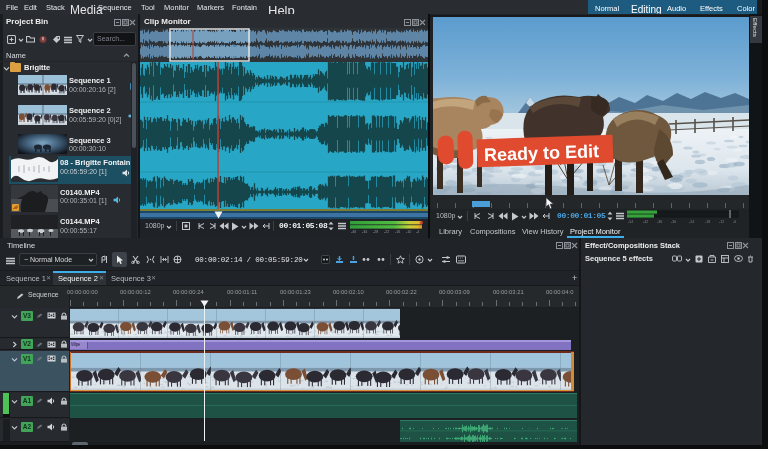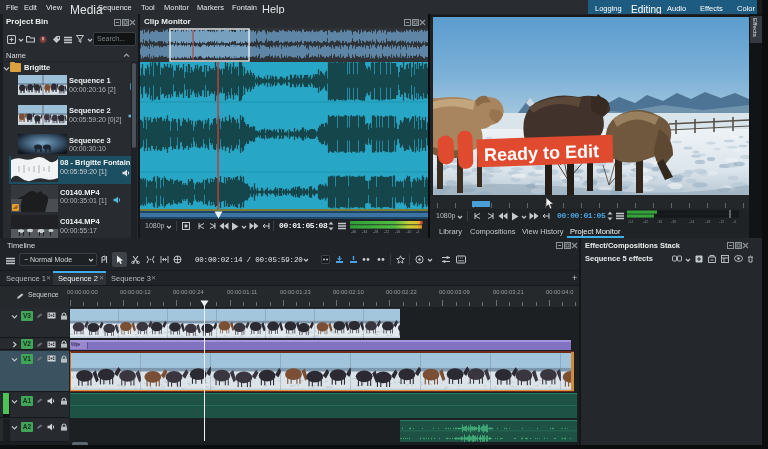--- a/index.html
+++ b/index.html
@@ -6,29 +6,29 @@
 .abs { position:absolute; }
 .t { position:absolute; white-space:nowrap; }
 </style></head><body>
 
 <div class="abs" style="left:0;top:0;width:768px;height:14px;background:#292d31"></div>
 <div class="abs" style="left:588px;top:0;width:169px;height:15px;background:#1d5c80"></div>
 <div class="abs" style="left:757px;top:0;width:11px;height:15px;background:#1a1c1e"></div>
 
 <div class="t" style="left:6px;top:3px;font-size:7.5px;color:#e4e6e8">File</div>
 <div class="t" style="left:24px;top:3px;font-size:7.5px;color:#e4e6e8">Edit</div>
-<div class="t" style="left:46px;top:3px;font-size:7.5px;color:#e4e6e8">View</div>
+<div class="t" style="left:46px;top:3px;font-size:7.5px;color:#e4e6e8">Stack</div>
 <div class="t" style="left:70px;top:3px;font-size:12px;color:#e4e6e8">Media</div>
 <div class="t" style="left:98px;top:3px;font-size:7.5px;color:#e4e6e8">Sequence</div>
 <div class="t" style="left:141px;top:3px;font-size:7.5px;color:#e4e6e8">Tool</div>
 <div class="t" style="left:164px;top:3px;font-size:7.5px;color:#e4e6e8">Monitor</div>
 <div class="t" style="left:197px;top:3px;font-size:7.5px;color:#e4e6e8">Markers</div>
 <div class="t" style="left:232px;top:3px;font-size:7.5px;color:#e4e6e8">Fontain</div>
-<div class="t" style="left:262px;top:3px;font-size:11px;color:#e4e6e8">Help</div>
-<div class="t" style="left:595px;top:3.5px;font-size:7.5px;color:#fff">Logging</div>
+<div class="t" style="left:268px;top:3px;font-size:13px;color:#e4e6e8">Help</div>
+<div class="t" style="left:595px;top:3.5px;font-size:7.5px;color:#fff">Normal</div>
 <div class="t" style="left:631px;top:3.5px;font-size:10px;color:#fff">Editing</div>
 <div class="t" style="left:667px;top:3.5px;font-size:7.5px;color:#fff">Audio</div>
 <div class="t" style="left:700px;top:3.5px;font-size:7.5px;color:#fff">Effects</div>
 <div class="t" style="left:737px;top:3.5px;font-size:7.5px;color:#fff">Color</div>
 
 <div class="abs" style="left:0;top:14px;width:138px;height:224px;background:#282c30"></div>
 <div class="abs" style="left:0;top:14px;width:3px;height:224px;background:#1a1d20"></div>
 <div class="t" style="left:6px;top:17px;font-size:8px;font-weight:bold;color:#eceeef">Project Bin</div>
 <svg style="position:absolute;left:114px;top:19px" width="7" height="7" viewBox="0 0 7 7">
     <rect x="0.5" y="0.5" width="6" height="6" fill="none" stroke="#8d9398"></rect>

